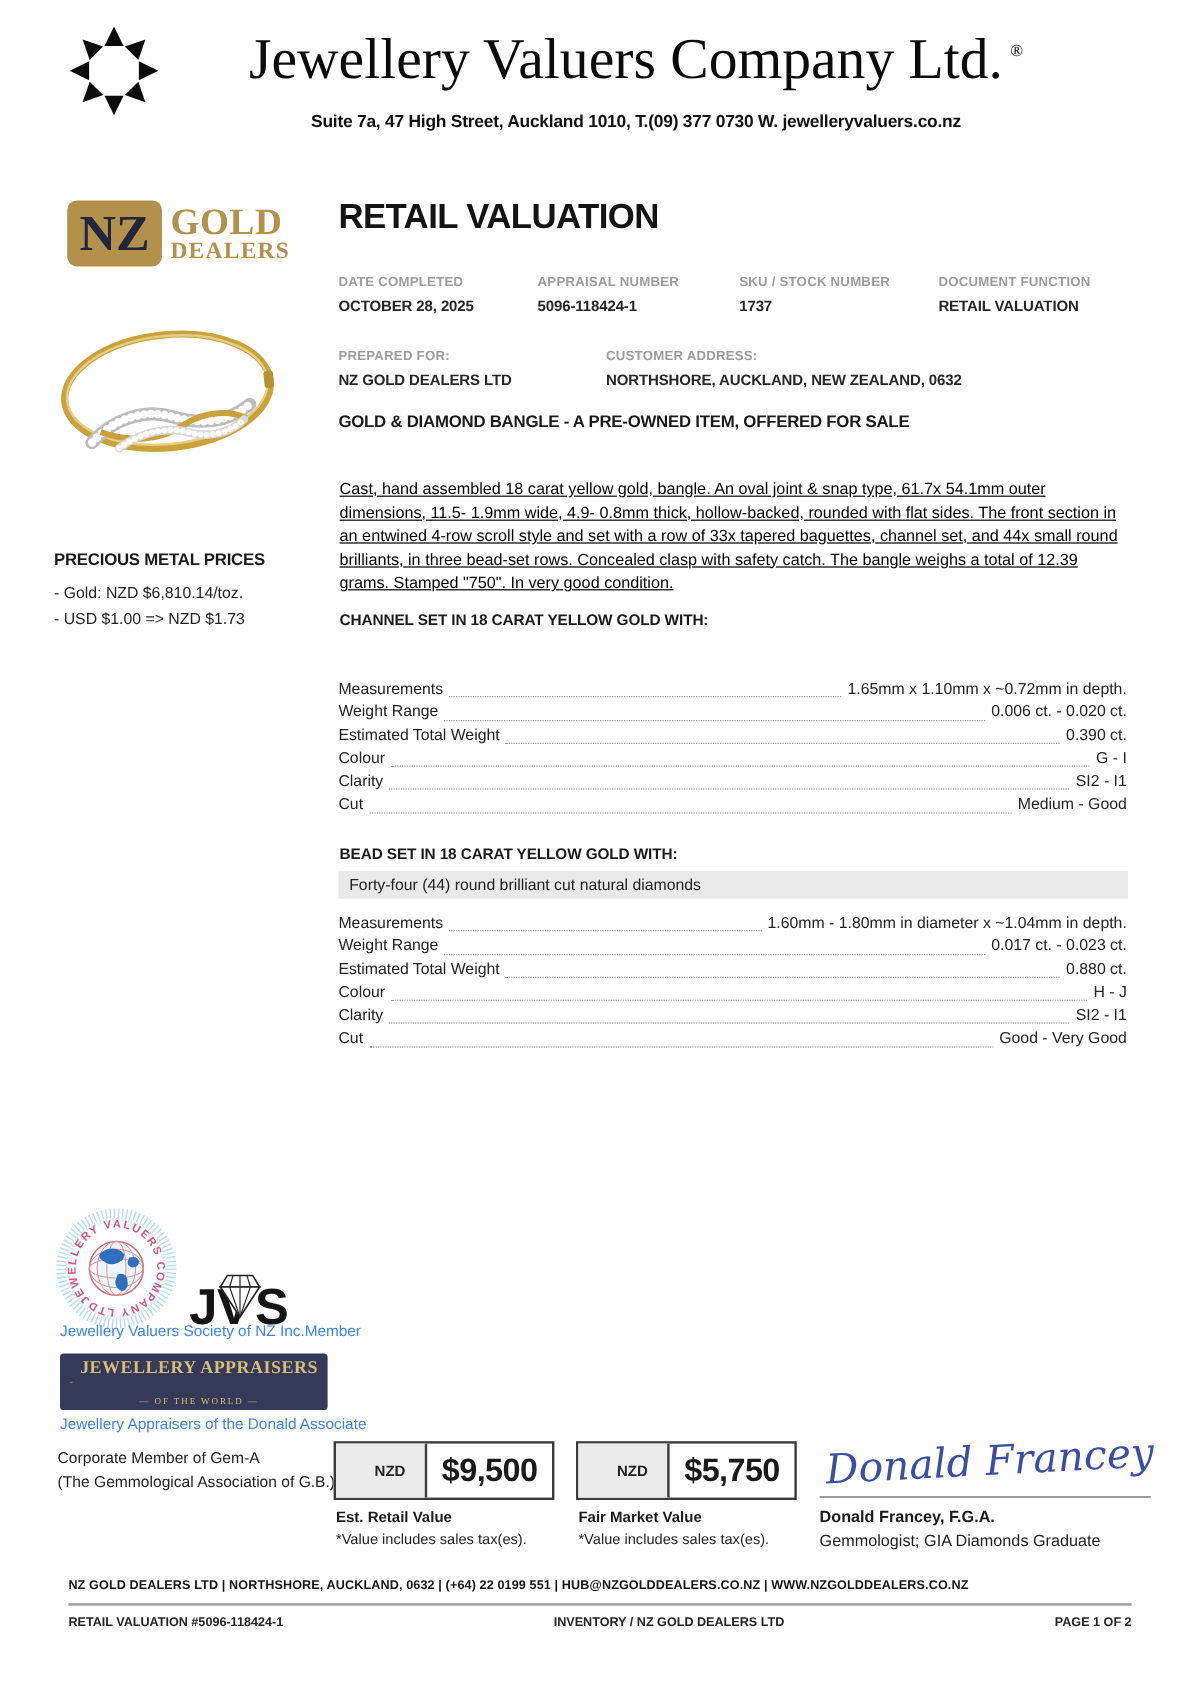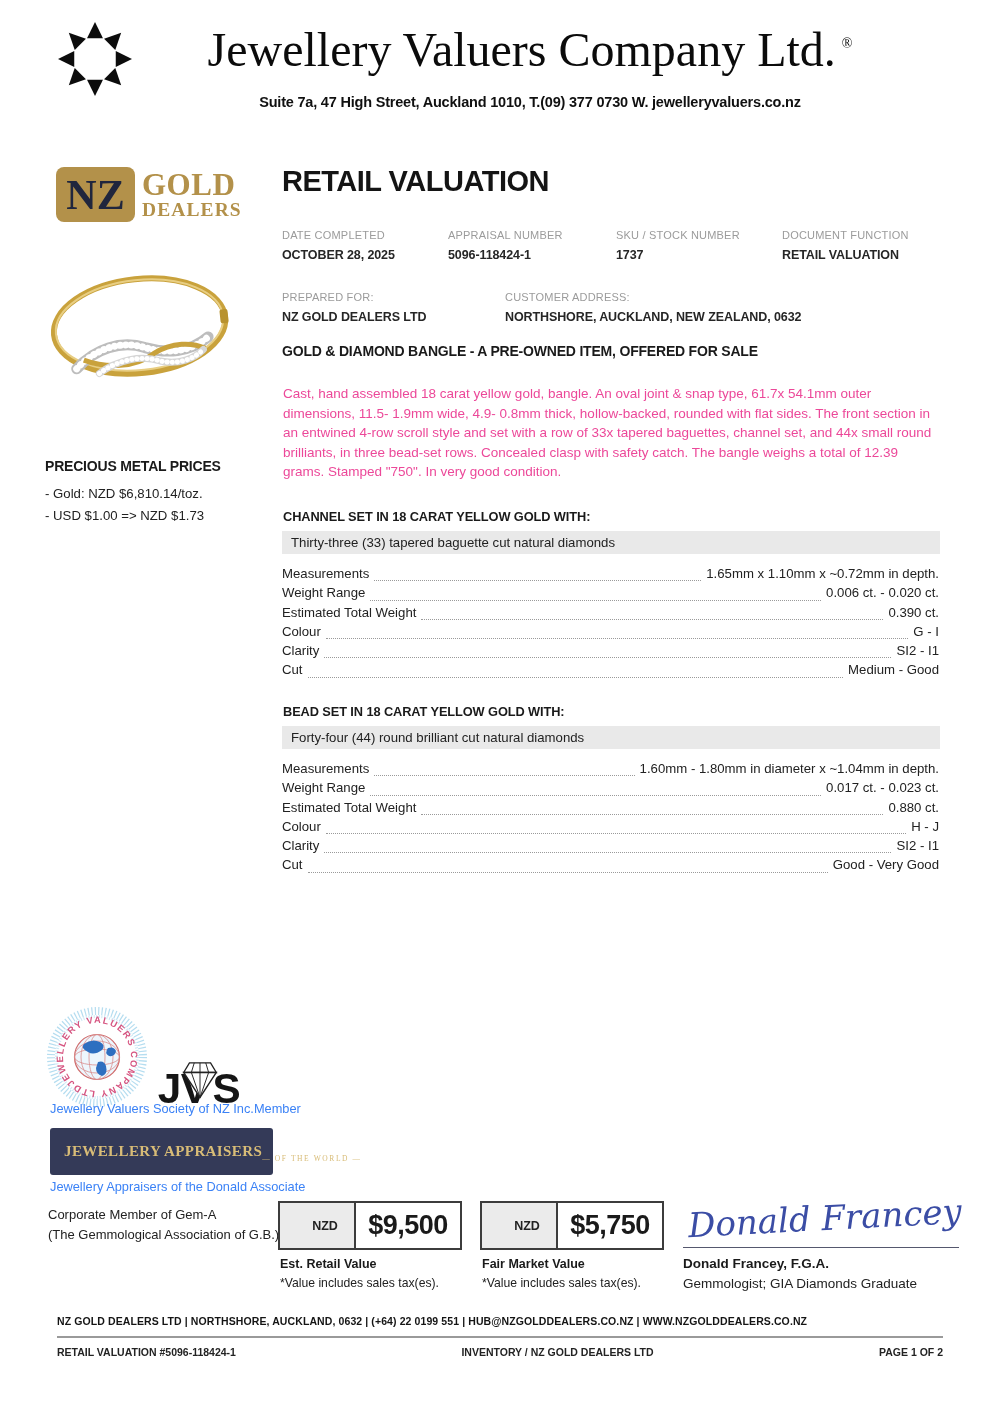--- a/index.html
+++ b/index.html
@@ -20,47 +20,47 @@
     display:flex;align-items:center;justify-content:center;
     font-family:"Liberation Serif",serif;font-weight:bold;font-size:42px;color:#20263d;}
   .nz-words{display:flex;flex-direction:column;justify-content:center;height:55px;}
   .word-gold{font-family:"Liberation Serif",serif;font-weight:bold;font-size:31px;
     color:#b3914a;line-height:29px;letter-spacing:0.5px;}
   .word-dealers{font-family:"Liberation Serif",serif;font-weight:bold;font-size:19.5px;
     color:#b3914a;line-height:21px;letter-spacing:1.1px;}
   .doc-title{left:282px;top:165px;font-size:29px;font-weight:bold;color:#141414;letter-spacing:-0.5px;}
 
   
-  .field .flabel{font-size:11px;color:#9b9b9b;letter-spacing:0.2px;}
+  .field .flabel{font-size:11px;color:#9b9b9b;letter-spacing:0.2px;font-weight:bold;}
   .field .fvalue{font-size:12.5px;font-weight:bold;color:#262626;margin-top:7px;letter-spacing:-0.1px;}
 
   
   .item-title{left:282px;top:343px;font-size:14px;font-weight:bold;color:#1a1a1a;letter-spacing:-0.2px;}
-  .item-desc{left:283px;top:384px;width:660px;font-size:13.5px;line-height:19.6px;color:#ec4899;}
+  .item-desc{left:283px;top:398px;width:660px;font-size:13.5px;line-height:19.6px;color:#000000;text-decoration:underline;}
 
   
   .metal{left:45px;top:458px;width:230px;}
   .metal-h{font-size:14px;font-weight:bold;color:#1a1a1a;margin-bottom:9px;letter-spacing:-0.2px;}
   .metal-line{font-size:13.2px;line-height:22px;color:#222;}
 
   
   .sec-head{font-size:12.8px;font-weight:bold;color:#1a1a1a;letter-spacing:-0.1px;}
   .stone-bar{width:649px;height:23px;background:#e9e9e9;font-size:13.2px;color:#222;
     line-height:23px;padding-left:9px;}
   .specs{width:657px;}
   .spec-row{display:flex;align-items:baseline;height:19.3px;font-size:13.2px;color:#222;}
   .spec-label{white-space:nowrap;}
   .spec-dots{flex:1;border-bottom:1.5px dotted #9a9a9a;margin:0 5px;align-self:flex-end;margin-bottom:4px;}
   .spec-value{white-space:nowrap;text-align:right;}
 
   
   .caption{font-size:12.8px;color:#3b82f6;}
   .jaw-banner{left:50px;top:1128px;width:223px;height:47px;background:#343a58;border-radius:3px;
     display:flex;align-items:center;padding:0 8px;box-sizing:border-box;gap:6px;}
-  .jaw-right{display:flex;align-items:center;flex:1;}
+  .jaw-right{display:flex;flex-direction:column;align-items:center;flex:1;}
   .jaw-title{font-family:"Liberation Serif",serif;font-weight:bold;font-size:15px;
     color:#d8bc77;letter-spacing:0.4px;white-space:nowrap;}
   .jaw-sub{font-family:"Liberation Serif",serif;font-size:7.5px;color:#d8bc77;
     letter-spacing:1.6px;margin-top:14px;white-space:nowrap;}
   .gema{left:48px;top:1205px;font-size:13px;line-height:19.5px;color:#222;}
 
   
   .vbox{width:184px;height:49px;border:2px solid #3c3c3c;display:flex;box-sizing:border-box;background:#fff;}
   .vbox .cur{width:58px;background:#ebebeb;border-right:2px solid #3c3c3c;
     display:flex;align-items:center;justify-content:center;font-size:12.5px;font-weight:bold;color:#222;padding-left:16px;}
@@ -156,21 +156,20 @@
   <div class="abs metal">
     <div class="metal-h">PRECIOUS METAL PRICES</div>
     <div class="metal-line">- Gold: NZD $6,810.14/toz.</div>
     <div class="metal-line">- USD $1.00 =&gt; NZD $1.73</div>
   </div>
 
   <div class="abs item-title">GOLD &amp; DIAMOND BANGLE - A PRE-OWNED ITEM, OFFERED FOR SALE</div>
   <div class="abs item-desc">Cast, hand assembled 18 carat yellow gold, bangle. An oval joint &amp; snap type, 61.7x 54.1mm outer dimensions, 11.5- 1.9mm wide, 4.9- 0.8mm thick, hollow-backed, rounded with flat sides. The front section in an entwined 4-row scroll style and set with a row of 33x tapered baguettes, channel set, and 44x small round brilliants, in three bead-set rows. Concealed clasp with safety catch. The bangle weighs a total of 12.39 grams. Stamped "750". In very good condition.</div>
 
   <div class="abs sec-head" style="left:283px;top:509px">CHANNEL SET IN 18 CARAT YELLOW GOLD WITH:</div>
-  <div class="abs stone-bar" style="left:282px;top:531px">Thirty-three (33) tapered baguette cut natural diamonds</div>
   <div class="abs specs" style="left:282px;top:566px">
     <div class="spec-row">
       <span class="spec-label">Measurements</span>
       <span class="spec-dots"></span>
       <span class="spec-value">1.65mm x 1.10mm x ~0.72mm in depth.</span>
     </div>
     <div class="spec-row">
       <span class="spec-label">Weight Range</span>
       <span class="spec-dots"></span>
       <span class="spec-value">0.006 ct. - 0.020 ct.</span>

